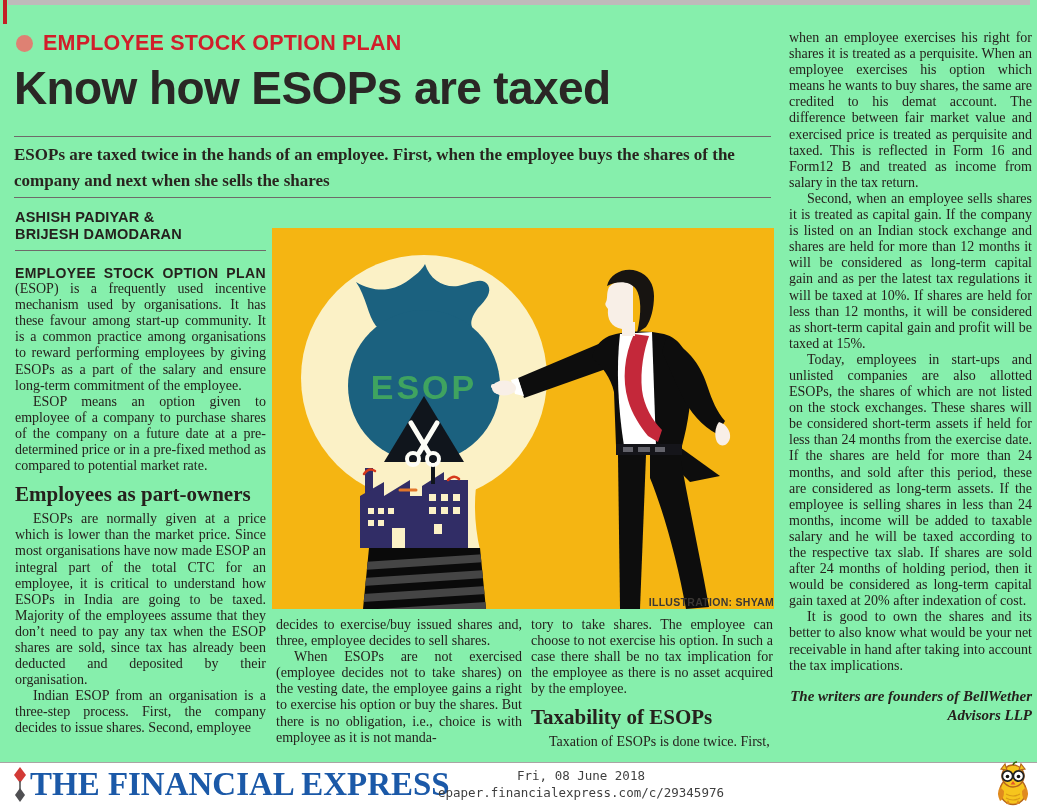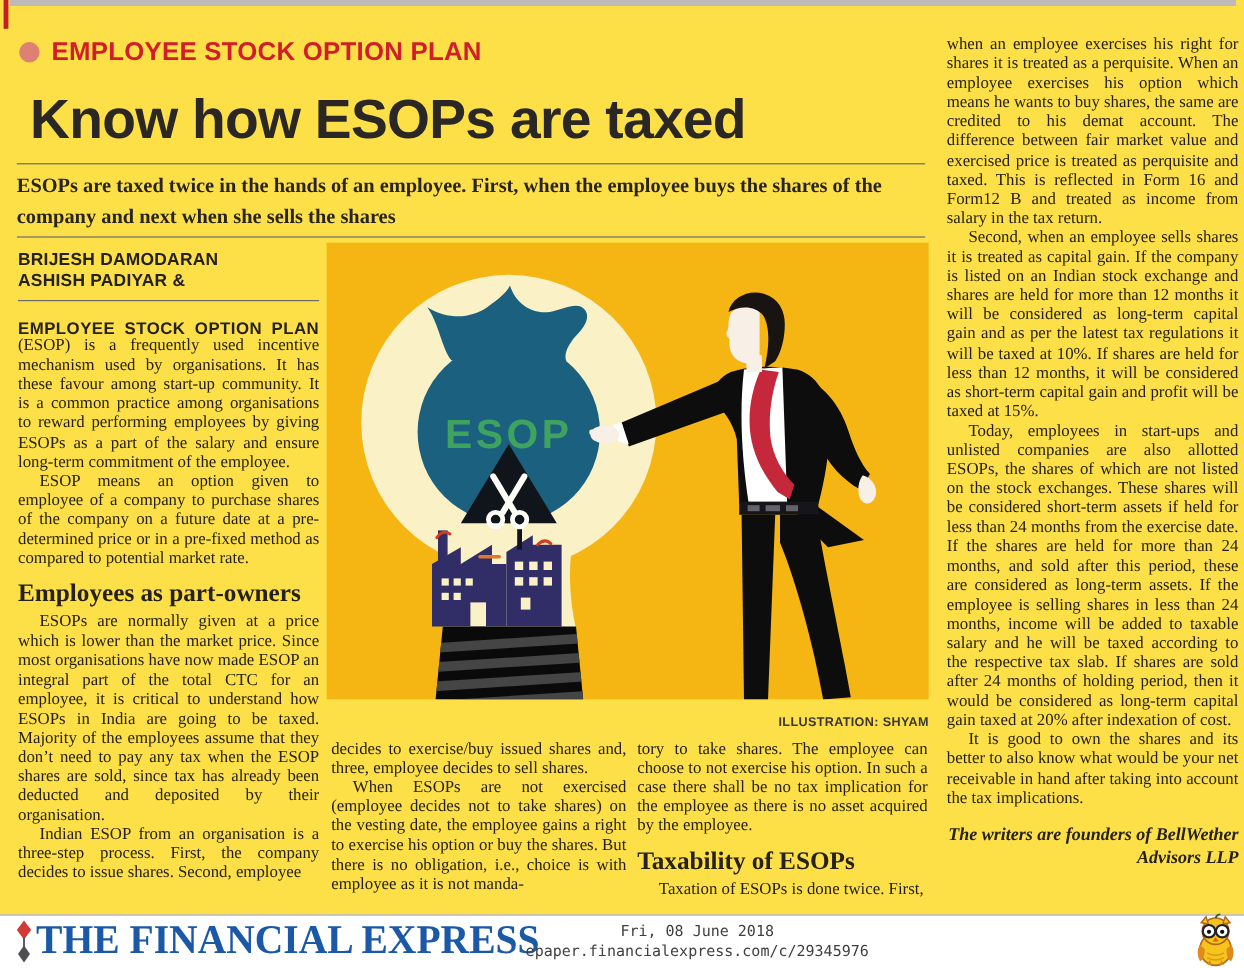--- a/index.html
+++ b/index.html
@@ -1,18 +1,18 @@
 <!DOCTYPE html>
 <html><head>
 <meta charset="utf-8">
 <style>
   html,body { margin:0; padding:0; background:#888; }
   .page {
     position:relative; width:1037px; height:807px; overflow:hidden;
-    background:#fde047; color:#25211E;
+    background:#86efac; color:#25211E;
     font-family:"Liberation Serif", serif;
   }
   
   .topbar { position:absolute; left:8px; top:0; width:1022px; height:5px; background:#BFBABA; }
   .redtick { position:absolute; left:3px; top:0; width:4px; height:24px; background:#C32025; }
 
   .kicker { position:absolute; left:16px; top:31px; display:flex; align-items:center; gap:10px;
             font-family:"Liberation Sans", sans-serif; }
   .kicker-bullet { width:17px; height:17px; border-radius:50%; background:#DE8173; }
   .kicker-text { font-size:21.5px; font-weight:700; color:#D11E2A; letter-spacing:.2px; }
@@ -40,21 +40,21 @@
 
   .lead { display:block; font-family:"Liberation Sans", sans-serif; font-weight:700;
           font-size:14px; letter-spacing:.4px; text-align-last:justify; -moz-text-align-last:justify; }
 
   .sec-head { font-size:21px; font-weight:700; line-height:24px; text-align:left;
               margin:8px 0 5px; color:#26211D; }
 
   .credit { margin-top:13px; text-align:right; font-style:italic; font-size:15px; line-height:19px;font-weight:bold; }
 
   
-  .illus { position:absolute; left:272px; top:202px; width:502px; height:381px; }
+  .illus { position:absolute; left:272px; top:228px; width:502px; height:381px; }
   .illus svg { display:block; }
   .illus-caption { position:absolute; left:474px; top:596px; width:300px; text-align:right;
                    font-family:"Liberation Sans", sans-serif; font-size:10.5px; font-weight:700;
                    color:#3A3734; letter-spacing:.3px; }
 
   
   .footer { position:absolute; left:0; top:762px; width:1037px; height:45px; background:#FFFFFF;
             border-top:1px solid #A9A4A4; box-sizing:border-box; }
   .fe-logo { position:absolute; left:12px; top:766px; }
   .masthead { position:absolute; left:30px; top:765px; font-family:"Liberation Serif", serif;
@@ -71,30 +71,30 @@
 <div class="page">
 
   <div class="topbar"></div>
   <div class="redtick"></div>
 
   <div class="kicker">
     <span class="kicker-bullet"></span>
     <span class="kicker-text">EMPLOYEE STOCK OPTION PLAN</span>
   </div>
 
-  <h1 class="headline" style="margin:12px;">Know how ESOPs are taxed</h1>
+  <h1 class="headline" style="margin:1px;">Know how ESOPs are taxed</h1>
 
   <div class="rule rule-a"></div>
   <div class="standfirst">ESOPs are taxed twice in the hands of an employee. First, when the employee buys the shares of the company and next when she sells the shares</div>
   <div class="rule rule-b"></div>
 
   <div class="col col1">
     <div class="byline">
+      <div>ASHISH PADIYAR &amp;</div>
       <div>BRIJESH DAMODARAN</div>
-      <div>ASHISH PADIYAR &amp;</div>
     </div>
     <div class="byline-rule"></div>
     <p><span class="lead">EMPLOYEE STOCK OPTION PLAN</span><span>(ESOP) is a frequently used incentive mechanism used by organisations. It has these favour among start-up community. It is a common practice among organisations to reward performing employees by giving ESOPs as a part of the salary and ensure long-term commitment of the employee.</span></p>
     <p class="indent">ESOP means an option given to employee of a company to purchase shares of the company on a future date at a pre-determined price or in a pre-fixed method as compared to potential market rate.</p>
     <h2 class="sec-head">Employees as part-owners</h2>
     <p class="indent">ESOPs are normally given at a price which is lower than the market price. Since most organisations have now made ESOP an integral part of the total CTC for an employee, it is critical to understand how ESOPs in India are going to be taxed. Majority of the employees assume that they don’t need to pay any tax when the ESOP shares are sold, since tax has already been deducted and deposited by their organisation.</p>
     <p class="indent">Indian ESOP from an organisation is a three-step process. First, the company decides to issue shares. Second, employee</p>
   </div>
 
   <div class="illus">

